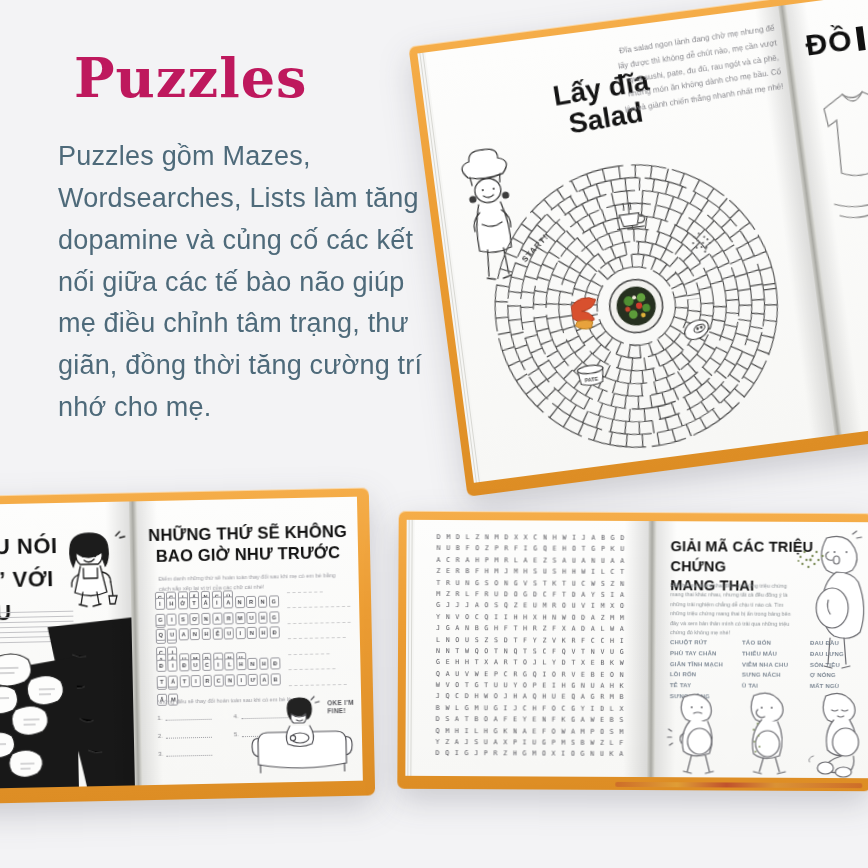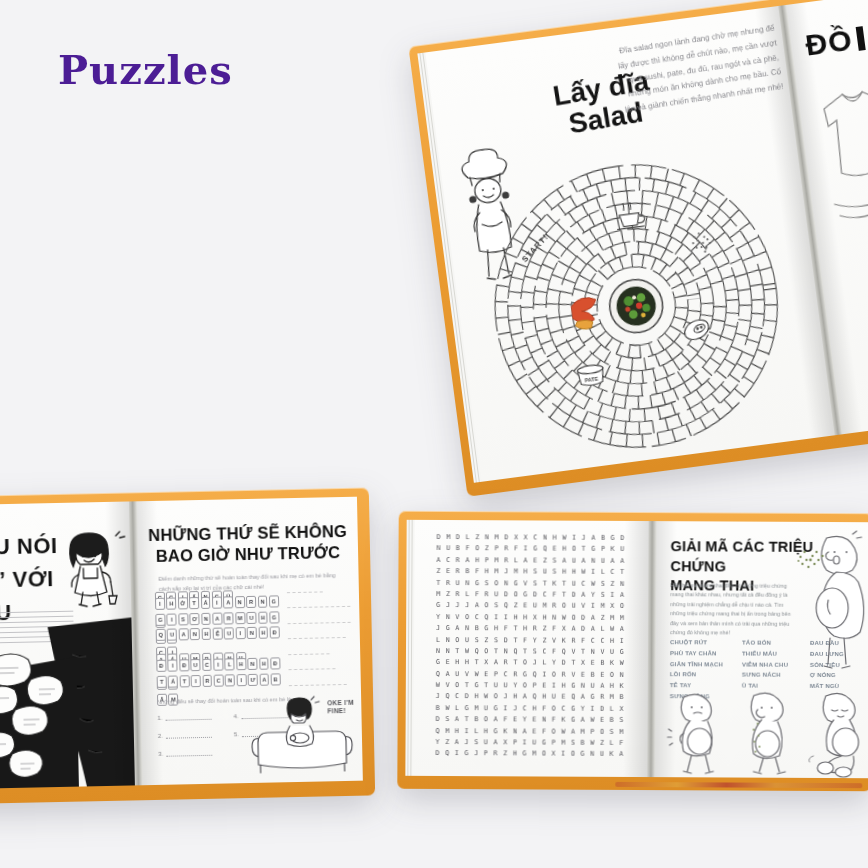--- a/index.html
+++ b/index.html
@@ -2,22 +2,22 @@
 <html><head>
 <meta charset="utf-8">
 <style>
   html,body{margin:0;padding:0;}
   body{width:868px;height:868px;overflow:hidden;position:relative;background:#f3f3f5;
        font-family:"Liberation Sans",sans-serif;}
   .canvas{position:absolute;inset:0;}
 
   
   .intro{position:absolute;left:58px;top:46px;width:380px;}
-  .intro h1{margin:0 0 26px 0;font-family:"DejaVu Serif",serif;font-weight:700;
-            font-size:40px;letter-spacing:1px;color:#4c1d95;}
+  .intro h1{margin:0 0 26px 16px;font-family:"DejaVu Serif",serif;font-weight:700;
+            font-size:54px;letter-spacing:1px;color:#be185d;}
   .intro p{margin:0;font-size:27px;line-height:1.55;color:#4e6a7a;letter-spacing:.2px;}
 
   
   .book{position:absolute;filter:drop-shadow(0 12px 16px rgba(40,40,60,.20));}
   .cover{position:absolute;inset:0;border-radius:7px;
          background:linear-gradient(180deg,#f5ad49 0%,#ec9d33 40%,#dd8d24 100%);
          box-shadow:inset 0 1px 0 rgba(255,255,255,.5);}
   .pages{position:absolute;display:flex;}
   .page{position:relative;background:linear-gradient(180deg,#fdfdfc 0%,#f7f7f5 100%);overflow:hidden;}
   .page-l::after{content:"";position:absolute;top:0;right:0;bottom:0;width:24px;
@@ -106,20 +106,21 @@
 
   svg{display:block;}
 </style>
 </head>
 <body>
 
 <div class="canvas">
 
   <section class="intro">
     <h1>Puzzles</h1>
+    <p>Puzzles gồm Mazes, Wordsearches, Lists làm tăng dopamine và củng cố các kết nối giữa các tế bào não giúp mẹ điều chỉnh tâm trạng, thư giãn, đồng thời tăng cường trí nhớ cho mẹ.</p>
   </section>
 
   <div class="book book-maze">
     <div class="cover"></div>
     <div class="pages">
       <div class="stack"></div>
       <div class="page page-l">
         <svg class="chef-svg" width="76" height="156" viewBox="0 0 76 156">
           <g stroke="#3c3c3c" stroke-width="1.3" fill="none" stroke-linecap="round">
             <path d="M20,30 q-11,-12 3,-16 q0,-11 15,-10 q15,-1 14,10 q14,4 3,16 q-18,5 -35,0 z" fill="#fff"></path>

